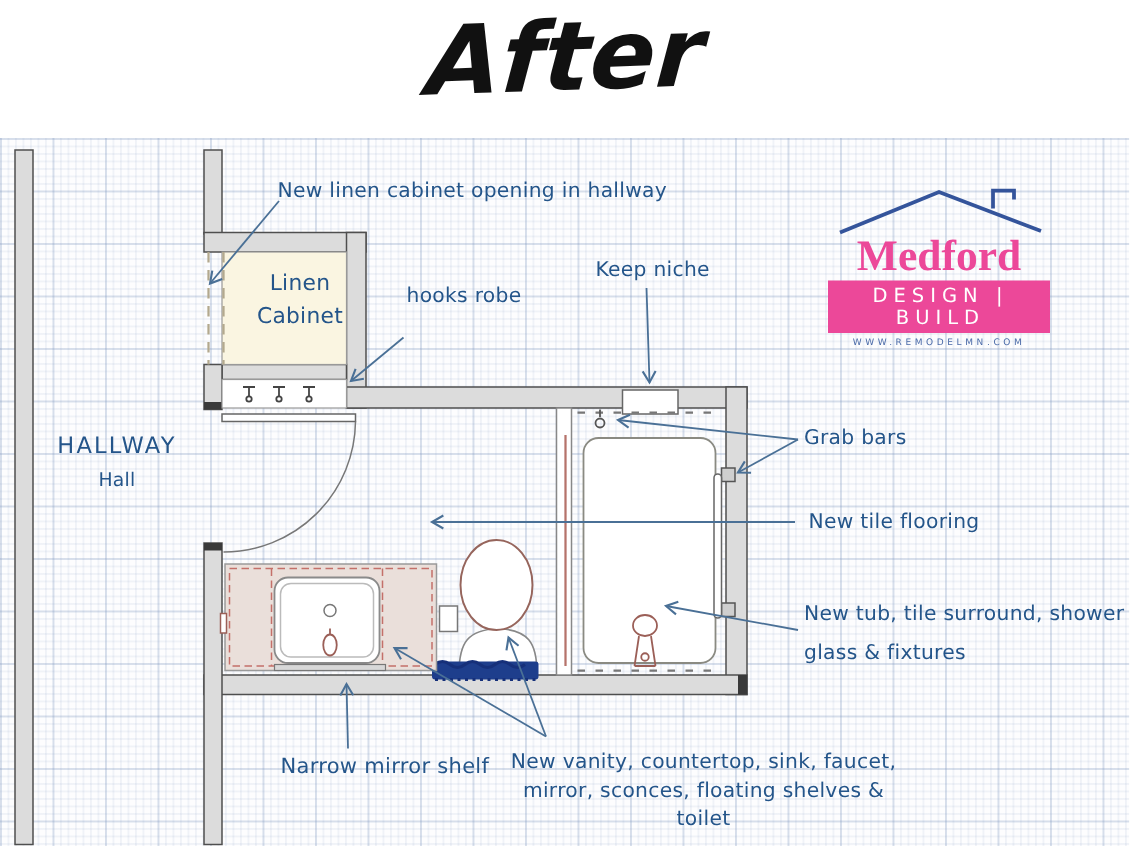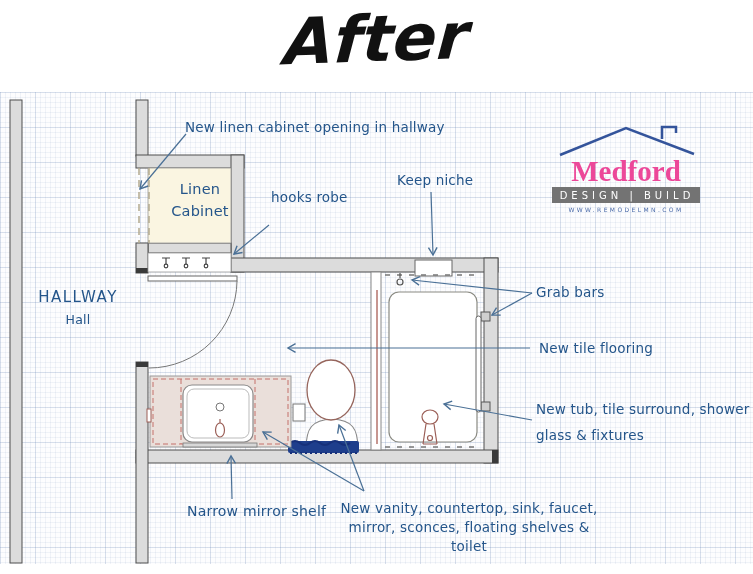--- a/index.html
+++ b/index.html
@@ -29,21 +29,21 @@
   #ann-grab-bars{left:536px;top:284px;}
   #ann-tile-flooring{left:539px;top:340px;}
   #ann-tub{left:536px;top:396px;line-height:26px;}
   #ann-mirror-shelf{left:187px;top:503px;font-size:14px;}
   #ann-vanity{left:333px;top:499px;width:272px;text-align:center;line-height:19px;white-space:normal;}
   .two-line span{display:block;}
   
   #logo{position:absolute;left:552px;top:122px;width:148px;text-align:center;}
   #logo .logo-name{font-family:"Liberation Serif","DejaVu Serif",serif;font-weight:700;
     font-size:29px;color:#ec4899;line-height:26px;margin-top:-4px;}
-  #logo .logo-bar{margin-top:3px;background:#737373;color:#ffffff;font-size:10px;
+  #logo .logo-bar{margin-top:3px;background:#ec4899;color:#ffffff;font-size:13px;
     letter-spacing:4px;padding:3px 0 2px 2px;}
   #logo .logo-url{margin-top:3px;font-size:6px;letter-spacing:2.4px;color:#4a6aa8;}
 </style>
 </head>
 <body>
 
 <div id="stage">
 
   <div id="gridarea"></div>
 

